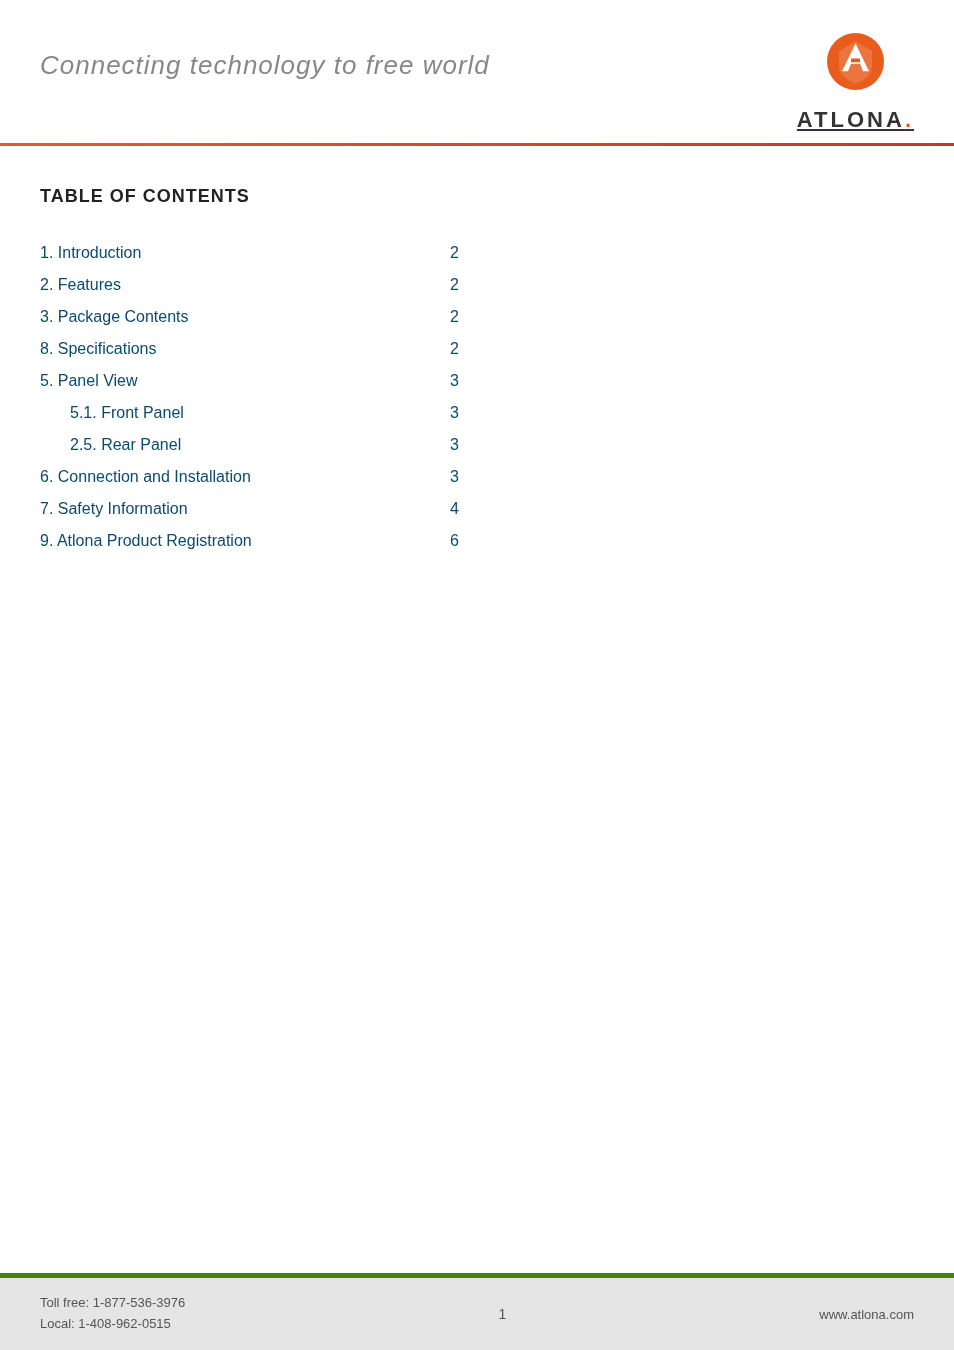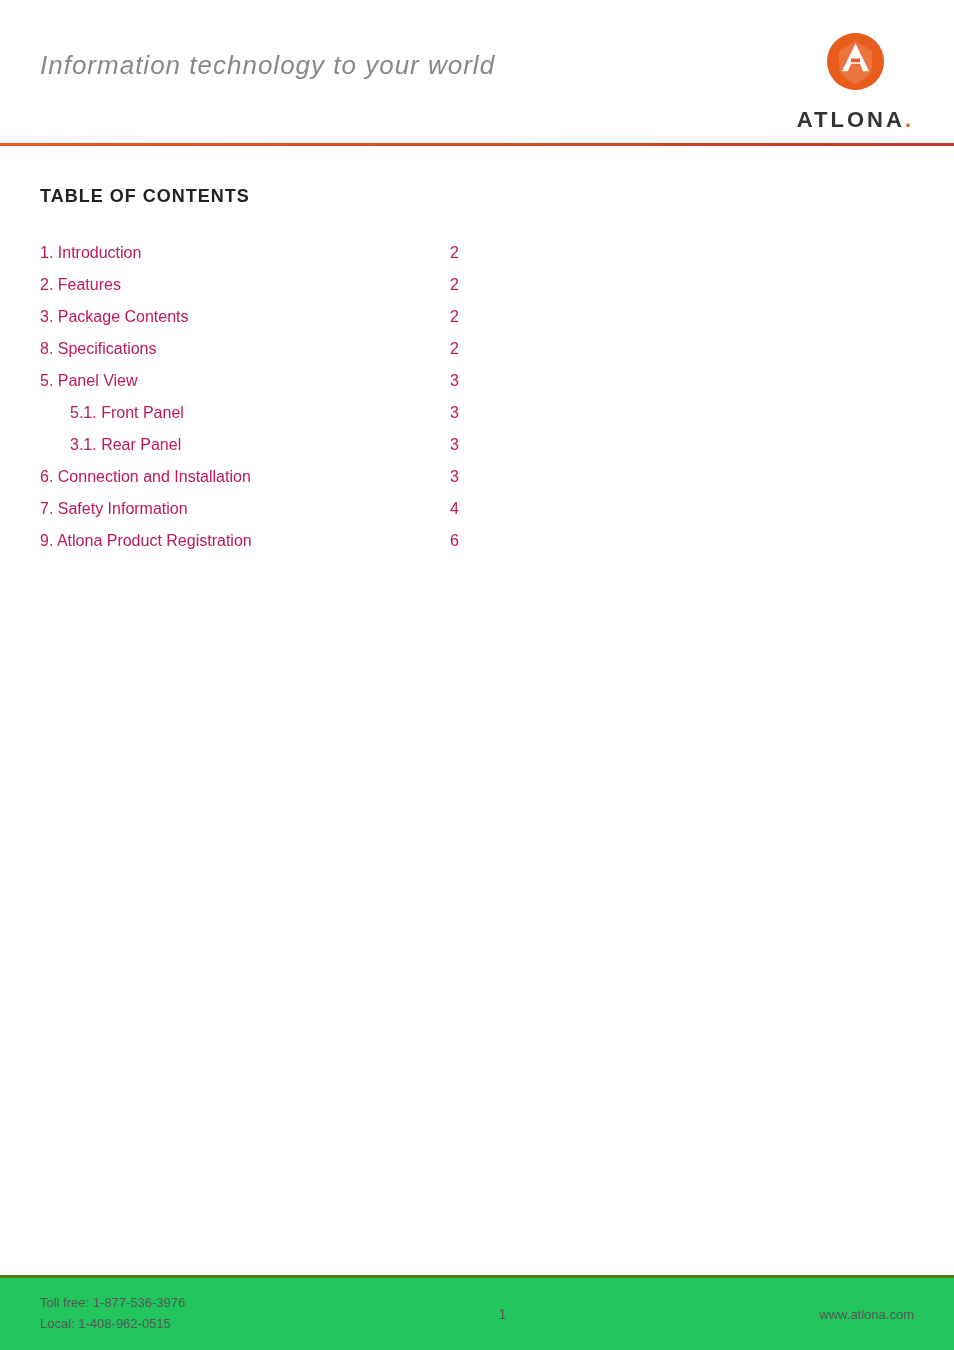--- a/index.html
+++ b/index.html
@@ -40,20 +40,21 @@
       color: #888888;
       font-weight: 300;
       letter-spacing: 1px;
       padding-top: 20px;
     }
 
     .logo-container {
       display: flex;
       flex-direction: column;
       align-items: center;
+      text-decoration: underline;
     }
 
     .logo-text {
       font-size: 22px;
       font-weight: bold;
       color: #333333;
       letter-spacing: 3px;
       margin-top: 2px;
     }
 
@@ -86,45 +87,45 @@
     .toc-table {
       width: 420px;
     }
 
     .toc-row {
       display: flex;
       justify-content: space-between;
       align-items: baseline;
       padding: 7px 0;
       font-size: 16px;
-      color: #be185d;
+      color: #0c4a6e;
     }
 
     .toc-row.indented {
       padding-left: 30px;
     }
 
     .toc-label {
       flex: 1;
     }
 
     .toc-page {
       min-width: 30px;
       text-align: left;
       padding-left: 20px;
     }
 
     
     .footer {
-      border-top: 3px solid #4d7c0f;
+      border-top: 5px solid #4d7c0f;
       padding: 15px 40px;
       display: flex;
       justify-content: space-between;
       align-items: center;
-      background: #22c55e;
+      background: #e5e5e5;
     }
 
     .footer-left {
       font-size: 13px;
       color: #555555;
       line-height: 1.6;
     }
 
     .footer-center {
       font-size: 14px;
@@ -142,21 +143,21 @@
       width: 75px;
       height: 75px;
     }
   </style>
 </head>
 <body>
 
 <div class="page-container">
 
   <div class="header">
-    <div class="header-tagline">Information technology to your world</div>
+    <div class="header-tagline">Connecting technology to free world</div>
     <div class="logo-container">
 
       <svg class="atlona-logo-svg" viewBox="0 0 100 100" xmlns="http://www.w3.org/2000/svg">
 
         <circle cx="50" cy="42" r="38" fill="#e85c1e"></circle>
 
         <path d="M50 15 L72 28 L72 50 Q72 62 50 72 Q28 62 28 50 L28 28 Z" fill="white" opacity="0.15"></path>
 
         <path d="M50 18 L68 55 L60 55 L56 45 L44 45 L40 55 L32 55 Z" fill="white"></path>
         <rect x="44" y="38" width="12" height="5" fill="#e85c1e"></rect>
@@ -192,21 +193,21 @@
         </div>
         <div class="toc-row">
           <span class="toc-label">5. Panel View</span>
           <span class="toc-page">3</span>
         </div>
         <div class="toc-row indented">
           <span class="toc-label">5.1. Front Panel</span>
           <span class="toc-page">3</span>
         </div>
         <div class="toc-row indented">
-          <span class="toc-label">3.1. Rear Panel</span>
+          <span class="toc-label">2.5. Rear Panel</span>
           <span class="toc-page">3</span>
         </div>
         <div class="toc-row">
           <span class="toc-label">6. Connection and Installation</span>
           <span class="toc-page">3</span>
         </div>
         <div class="toc-row">
           <span class="toc-label">7. Safety Information</span>
           <span class="toc-page">4</span>
         </div>

